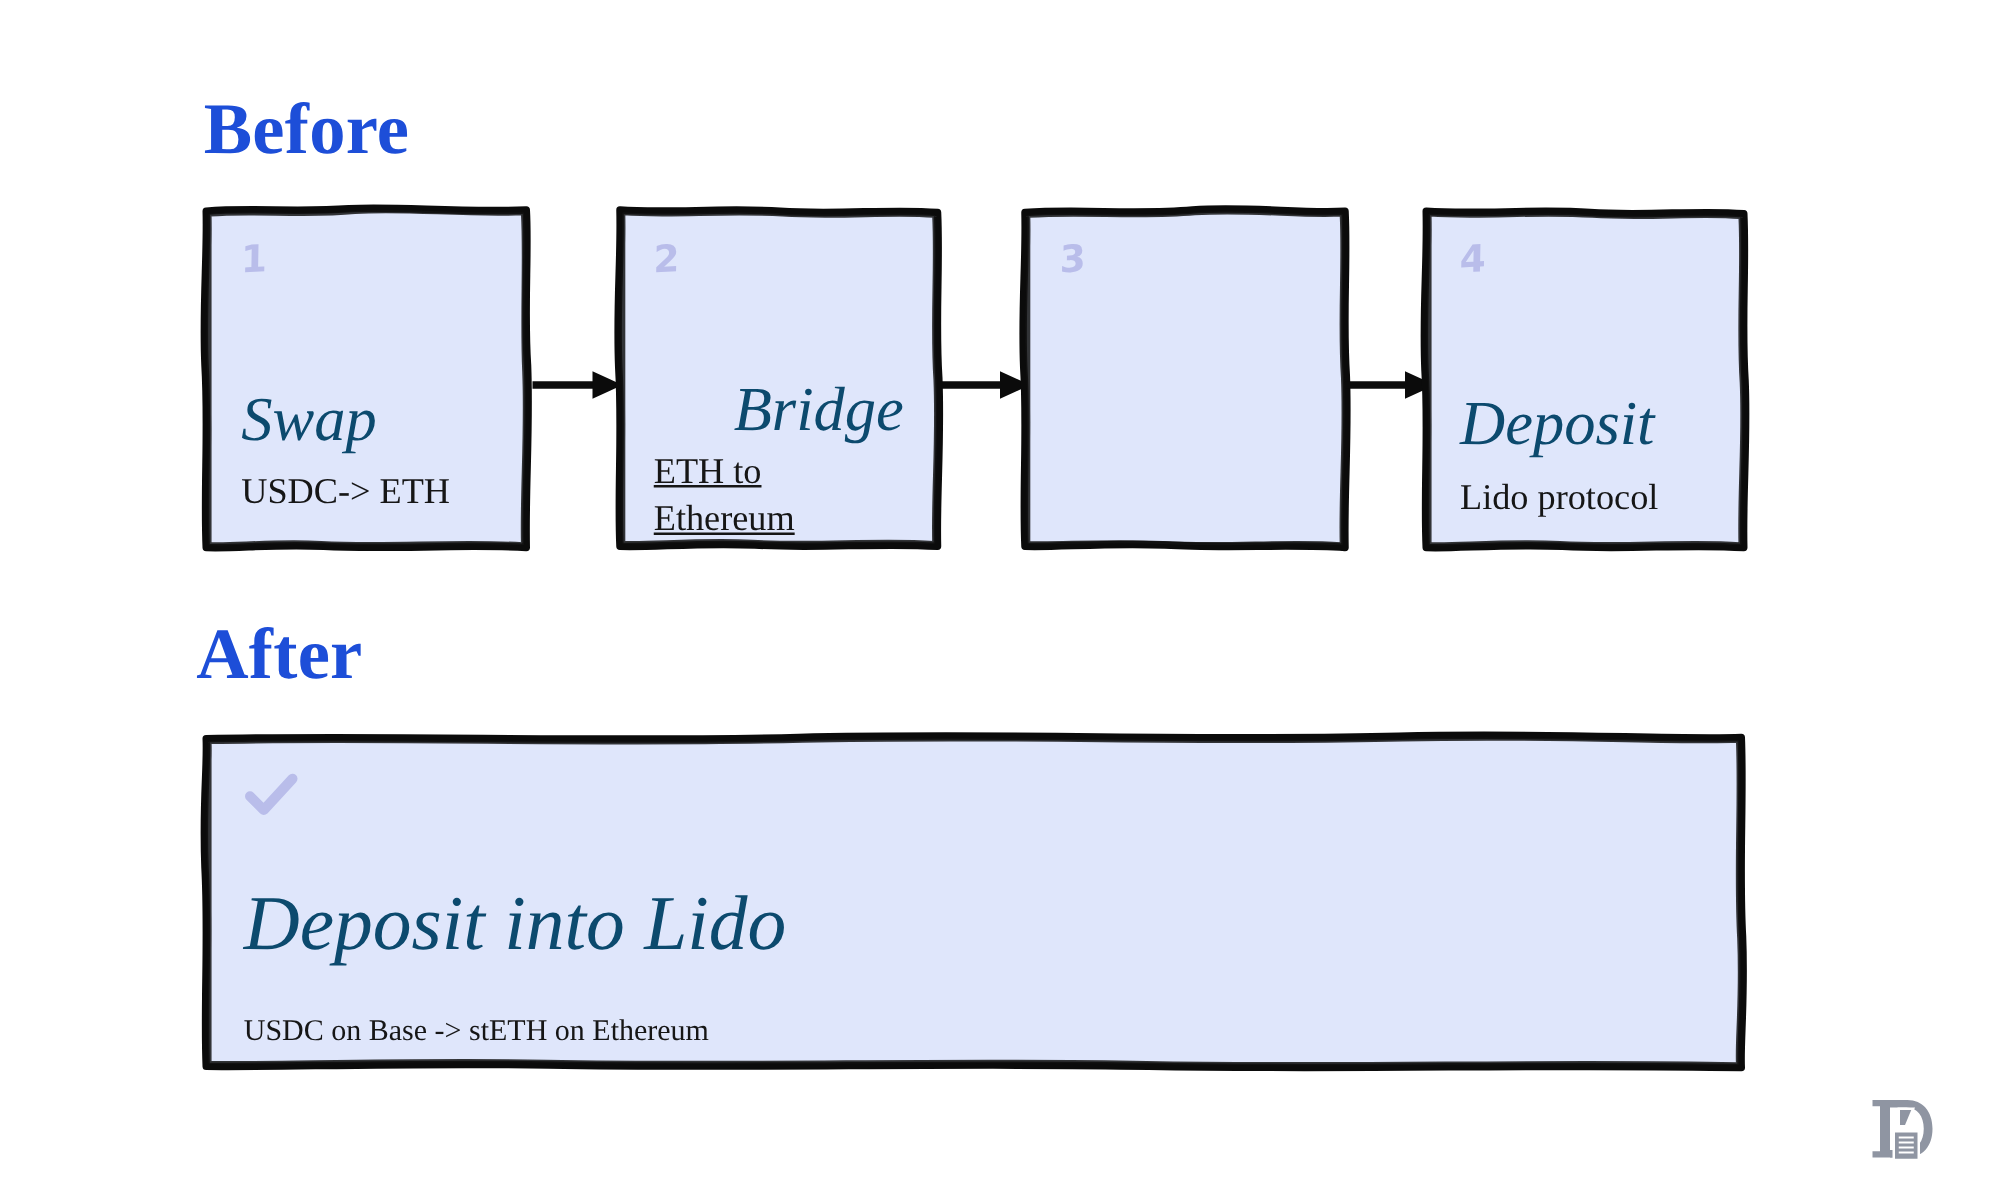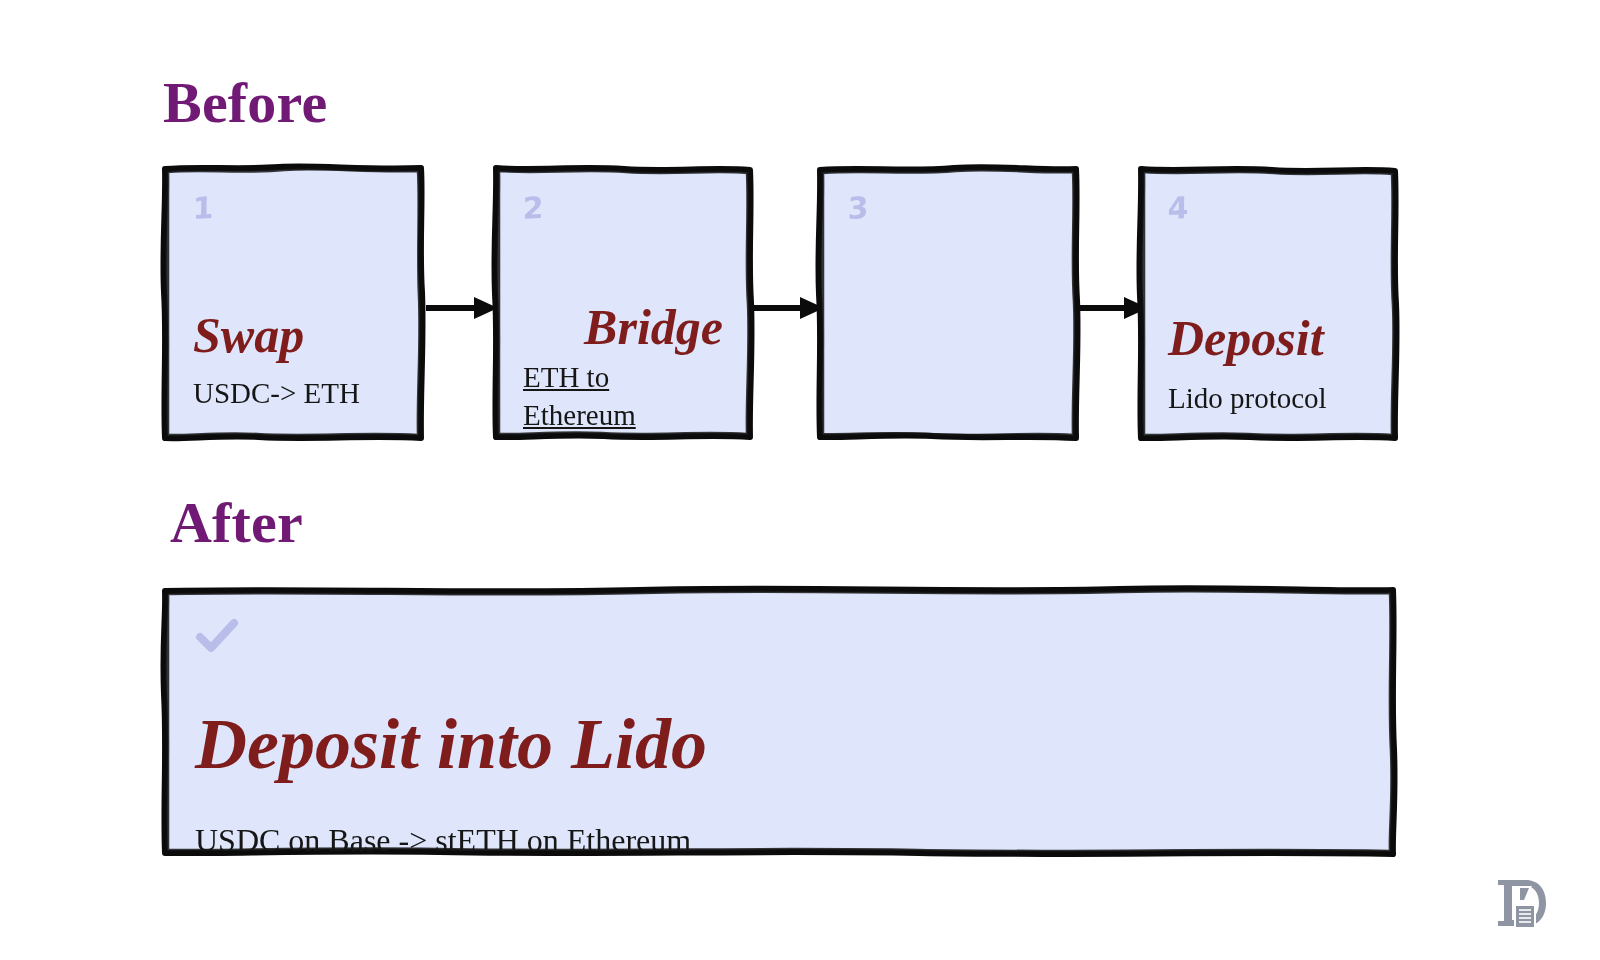--- a/index.html
+++ b/index.html
@@ -17,25 +17,25 @@
     color: #111111;
   }
 
   
   .section-title {
     position: absolute;
     font-family: "Liberation Serif", "DejaVu Serif", serif;
     font-weight: bold;
     font-size: 58px;
     line-height: 1;
-    color: #701a75;
+    color: #1d4ed8;
     letter-spacing: 0.2px;
   }
   #title-before { left: 163px; top: 74px; }
-  #title-after  { left: 170px; top: 494px; }
+  #title-after  { left: 157px; top: 494px; }
 
   
   .card {
     position: absolute;
     background: #dfe6fb;
     box-sizing: border-box;
   }
   .card .sketch-border {
     position: absolute;
     left: -6px;
@@ -63,24 +63,24 @@
     color: #b9bdea;
     letter-spacing: 0px;
     transform: rotate(-3deg) skewX(-4deg);
     transform-origin: left top;
     height: 32px;
   }
 
   .card-heading {
     font-family: "Liberation Serif", "DejaVu Serif", serif;
     font-style: italic;
-    font-weight: bold;
+    font-weight: normal;
     font-size: 52px;
     line-height: 1.02;
-    color: #7f1d1d;
+    color: #0c4a6e;
     margin-top: auto;
   }
 
   .card-sub {
     font-family: "Liberation Serif", "DejaVu Serif", serif;
     font-size: 30px;
     line-height: 1.3;
     color: #161616;
     margin-top: 14px;
     white-space: pre-line;
@@ -129,25 +129,25 @@
     top: 590px;
     width: 1228px;
     height: 264px;
   }
   #card-result .card-body {
     padding: 26px 30px 24px 30px;
     justify-content: flex-start;
   }
   #card-result .check-wrap { height: 44px; }
   #card-result .card-heading {
-    font-size: 72px;
+    font-size: 62px;
     margin-top: 52px;
   }
   #card-result .card-sub {
-    font-size: 32px;
+    font-size: 24px;
     margin-top: 39px;
   }
 
   .check-icon { display: block; }
 
   
   #watermark {
     position: absolute;
     left: 1494px;
     top: 872px;

